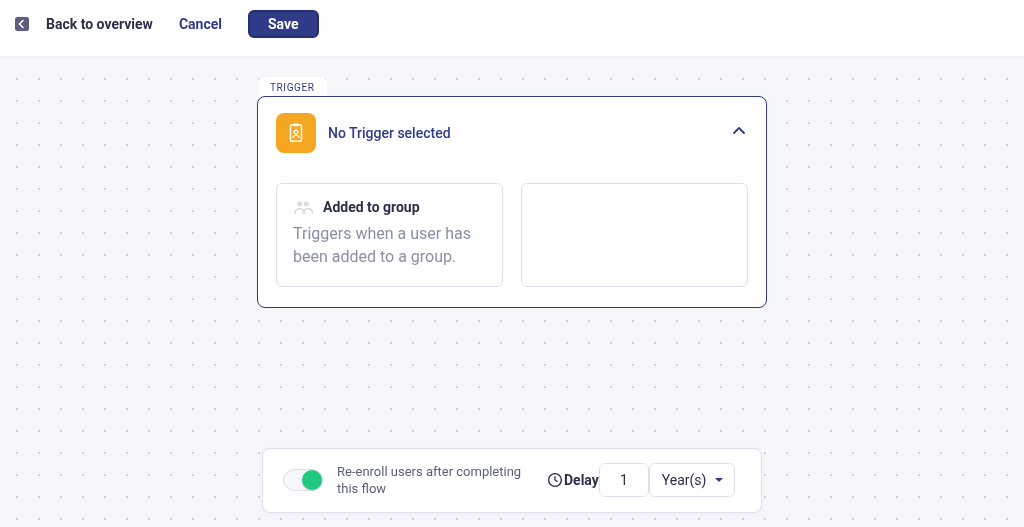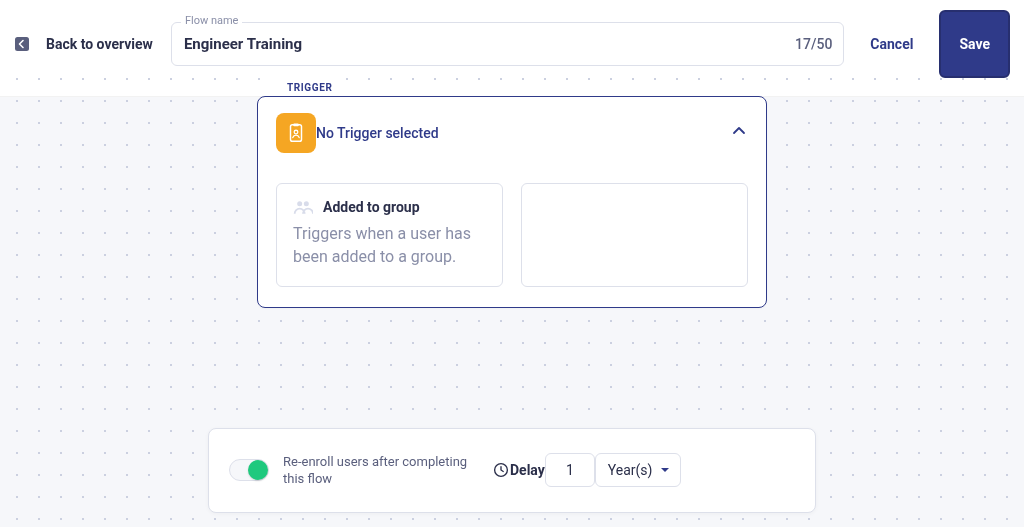--- a/index.html
+++ b/index.html
@@ -58,21 +58,21 @@
     font-size:14px;color:var(--ink-mid);font-weight:500;
   }
   .cancel{
     background:none;border:none;
     color:var(--brand);font-weight:700;font-size:14px;
     cursor:pointer;padding:6px 8px;
   }
   .save{
     background:var(--brand);color:#fff;
     border:2px solid var(--brand-dark);border-radius:6px;
-    padding:24px 18px;font-weight:700;font-size:14px;
+    padding:4px 18px;font-weight:700;font-size:14px;
     cursor:pointer;
   }
   
   .canvas{
     position:absolute;left:0;right:0;top:62px;bottom:0;
     padding-top:34px;
     background-image:radial-gradient(#CBD0E0 1px,transparent 1px);
     background-size:22px 22px;
     background-position:6px 6px;
   }
@@ -80,29 +80,29 @@
   .trigger-card{
     width:510px;margin:0 auto;
     background:#fff;
     border:1.5px solid var(--brand);
     border-radius:8px;
     padding:16px 18px 20px 18px;
     position:relative;
     box-shadow:0 1px 2px rgba(0,0,0,0.03);
   }
   .trigger-tab{
-    position:absolute;top:-20px;left:17px;
+    position:absolute;top:-20px;left:0;
     background:#fff;
     border-top-left-radius:6px;border-top-right-radius:6px;
     padding:5px 12px 3px 12px;
-    font-size:10px;font-weight:700;letter-spacing:0.6px;
+    font-size:10px;font-weight:400;letter-spacing:0.6px;
     color:var(--brand);
   }
   .trigger-header{
-    display:flex;align-items:center;
+    display:flex;align-items:center;gap:12px;
   }
   .trigger-icon-box{
     width:40px;height:40px;border-radius:8px;
     background:var(--amber);
     display:flex;align-items:center;justify-content:center;
   }
   .trigger-title{
     flex:1;font-size:14px;color:var(--brand);font-weight:500;
   }
   .chevron{
@@ -119,25 +119,25 @@
     cursor:pointer;
   }
   .option-head{
     display:flex;align-items:center;gap:10px;margin-bottom:6px;
   }
   .option-icon{color:#D8DCEA;display:flex}
   .option-title{font-weight:700;font-size:14px;color:var(--ink)}
   .option-desc{font-size:16px;color:var(--ink-light);line-height:1.45}
   
   .bottom-card{
-    width:608px;margin:0 auto;
+    width:500px;margin:0 auto;
     position:absolute;left:0;right:0;bottom:14px;
     background:#fff;border:1px solid var(--border);
     border-radius:8px;
-    padding:24px 20px;
+    padding:14px 20px;
     display:flex;align-items:center;gap:14px;
     box-shadow:0 1px 4px rgba(0,0,0,0.04);
   }
   .toggle{
     width:40px;height:22px;border-radius:11px;
     background:var(--bg);position:relative;cursor:pointer;
     border:1px solid var(--border);
     flex:0 0 auto;
   }
   .toggle .knob{
@@ -172,25 +172,20 @@
   <div class="back">
     <span>
       <svg width="16" height="16" viewBox="0 0 16 16" fill="none">
         <rect x="1" y="1" width="14" height="14" rx="2.5" fill="#5A5F7D"></rect>
         <path d="M9 4.5 5.5 8 9 11.5" stroke="#fff" stroke-width="1.6" stroke-linecap="round" stroke-linejoin="round"></path>
       </svg>
     </span>
     <span>Back to overview</span>
   </div>
 
-  <div class="flow-name-wrap">
-    <span class="flow-name-label">Flow name</span>
-    <input class="flow-name-input" value="Engineer Training" style="">
-    <span class="char-count">17/50</span>
-  </div>
 
   <button class="cancel">Cancel</button>
   <button class="save">Save</button>
 </div>
 
 <div class="canvas">
 
   <div class="trigger-card">
     <div class="trigger-tab">TRIGGER</div>
 

